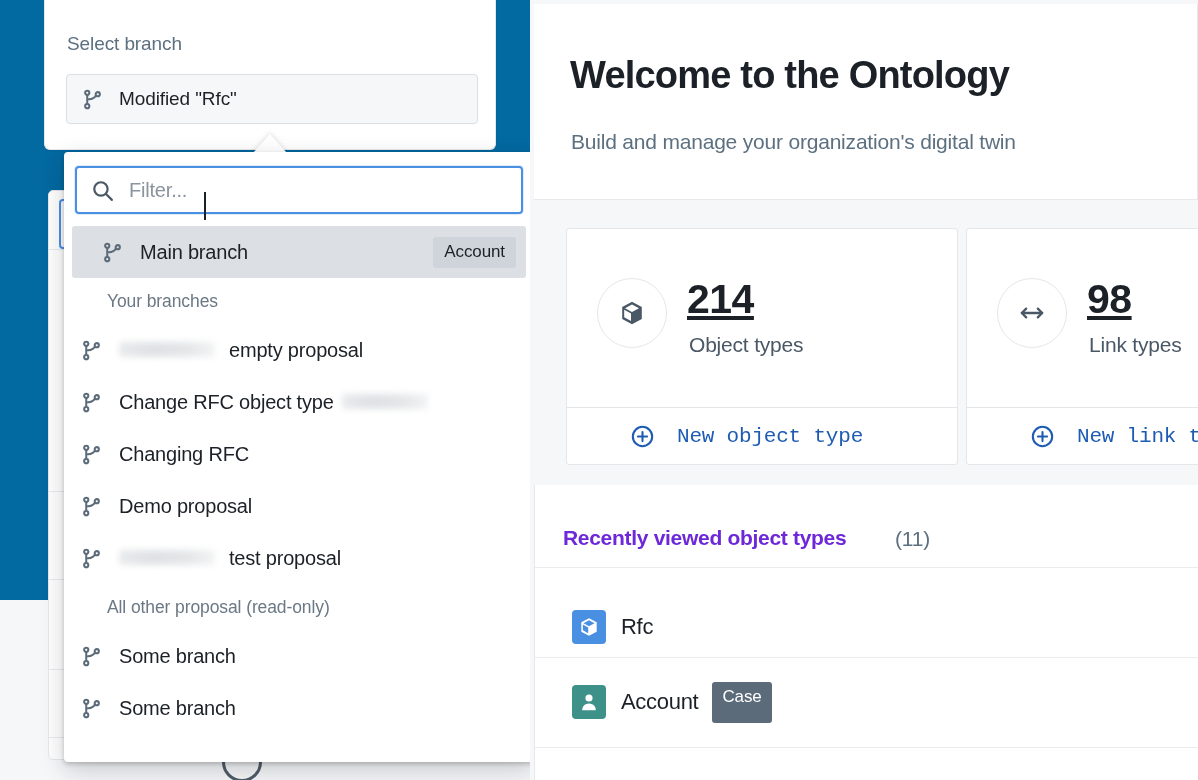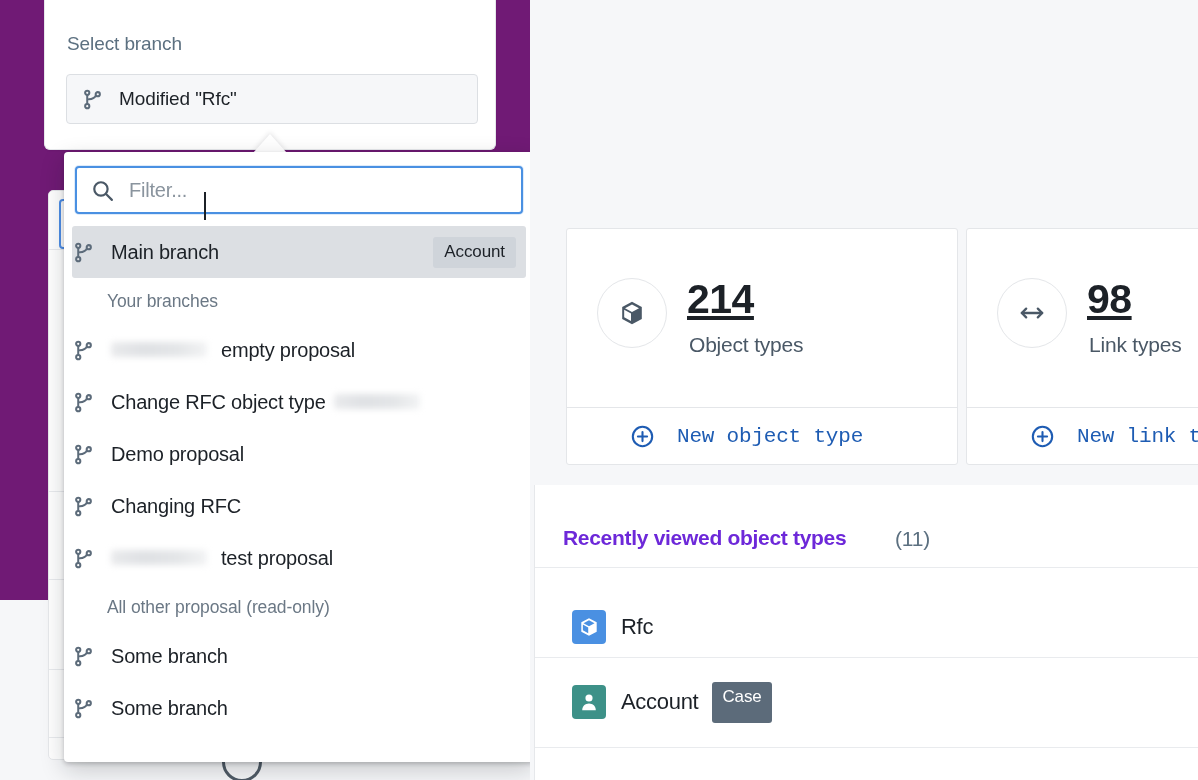--- a/index.html
+++ b/index.html
@@ -18,21 +18,21 @@
     width: 1198px;
     height: 780px;
   }
 
   
   .left-pane {
     position: absolute;
     left: 0; top: 0;
     width: 530px;
     height: 600px;
-    background: #701a75;
+    background: #0369a1;
   }
 
   
   .branch-card {
     position: absolute;
     left: 44px; top: 0;
     width: 452px;
     height: 150px;
     background: #ffffff;
     border: 1px solid #e6e8eb;
@@ -163,28 +163,28 @@
   }
 
   
   .list { position: absolute; left: 0; top: 74px; width: 470px; }
 
   .opt {
     position: relative;
     display: flex;
     align-items: center;
     height: 52px;
-    padding-left: 8px;
+    padding-left: 16px;
     cursor: pointer;
   }
   .opt.selected {
     background: #dcdfe3;
     margin: 0 8px;
     border-radius: 3px;
-    padding-left: 0;
+    padding-left: 29px;
   }
   .opt-label {
     margin-left: 16px;
     font-size: 20px;
     color: #1c2127;
     letter-spacing: -0.2px;
     white-space: nowrap;
   }
   .badge-default {
     position: absolute;
@@ -478,33 +478,33 @@
           <div class="opt">
             <span>
               <svg width="23" height="23" viewBox="0 0 24 24" fill="none" stroke="#5c6b7a" stroke-width="2.1" stroke-linecap="round" stroke-linejoin="round">
                 <circle cx="6.5" cy="5" r="2.2"></circle>
                 <circle cx="6.5" cy="19" r="2.2"></circle>
                 <circle cx="17.5" cy="6.5" r="2.2"></circle>
                 <path d="M6.5 7.2v9.6"></path>
                 <path d="M15.4 8.1c-1.3 2.6-4 3.4-7.2 3.7"></path>
               </svg>
             </span>
+            <span class="opt-label">Changing RFC</span>
+          </div>
+          <div class="opt">
+            <span>
+              <svg width="23" height="23" viewBox="0 0 24 24" fill="none" stroke="#5c6b7a" stroke-width="2.1" stroke-linecap="round" stroke-linejoin="round">
+                <circle cx="6.5" cy="5" r="2.2"></circle>
+                <circle cx="6.5" cy="19" r="2.2"></circle>
+                <circle cx="17.5" cy="6.5" r="2.2"></circle>
+                <path d="M6.5 7.2v9.6"></path>
+                <path d="M15.4 8.1c-1.3 2.6-4 3.4-7.2 3.7"></path>
+              </svg>
+            </span>
             <span class="opt-label">Demo proposal</span>
-          </div>
-          <div class="opt">
-            <span>
-              <svg width="23" height="23" viewBox="0 0 24 24" fill="none" stroke="#5c6b7a" stroke-width="2.1" stroke-linecap="round" stroke-linejoin="round">
-                <circle cx="6.5" cy="5" r="2.2"></circle>
-                <circle cx="6.5" cy="19" r="2.2"></circle>
-                <circle cx="17.5" cy="6.5" r="2.2"></circle>
-                <path d="M6.5 7.2v9.6"></path>
-                <path d="M15.4 8.1c-1.3 2.6-4 3.4-7.2 3.7"></path>
-              </svg>
-            </span>
-            <span class="opt-label">Changing RFC</span>
           </div>
           <div class="opt">
             <span>
               <svg width="23" height="23" viewBox="0 0 24 24" fill="none" stroke="#5c6b7a" stroke-width="2.1" stroke-linecap="round" stroke-linejoin="round">
                 <circle cx="6.5" cy="5" r="2.2"></circle>
                 <circle cx="6.5" cy="19" r="2.2"></circle>
                 <circle cx="17.5" cy="6.5" r="2.2"></circle>
                 <path d="M6.5 7.2v9.6"></path>
                 <path d="M15.4 8.1c-1.3 2.6-4 3.4-7.2 3.7"></path>
               </svg>
@@ -535,20 +535,24 @@
               </svg>
             </span>
             <span class="opt-label">Some branch</span>
           </div>
         </div>
     </div>
   </div>
 
   <div class="right-pane">
 
+    <div class="hero">
+      <h1>Welcome to the Ontology</h1>
+      <p>Build and manage your organization's digital twin</p>
+    </div>
 
     <div class="stats-strip">
 
       <div class="stat-card c1">
         <div class="stat-body">
           <div class="stat-circle">
             <svg width="28" height="28" viewBox="0 0 24 24" fill="#4a5866">
               <path d="M12 2.4L3.6 6.9v10.2L12 21.6l8.4-4.5V6.9L12 2.4zm0 2.3l6 3.2-6 3.2-6-3.2 6-3.2zM5.3 9.3l5.85 3.15v6.3L5.3 15.6V9.3z"></path>
             </svg>
           </div>

